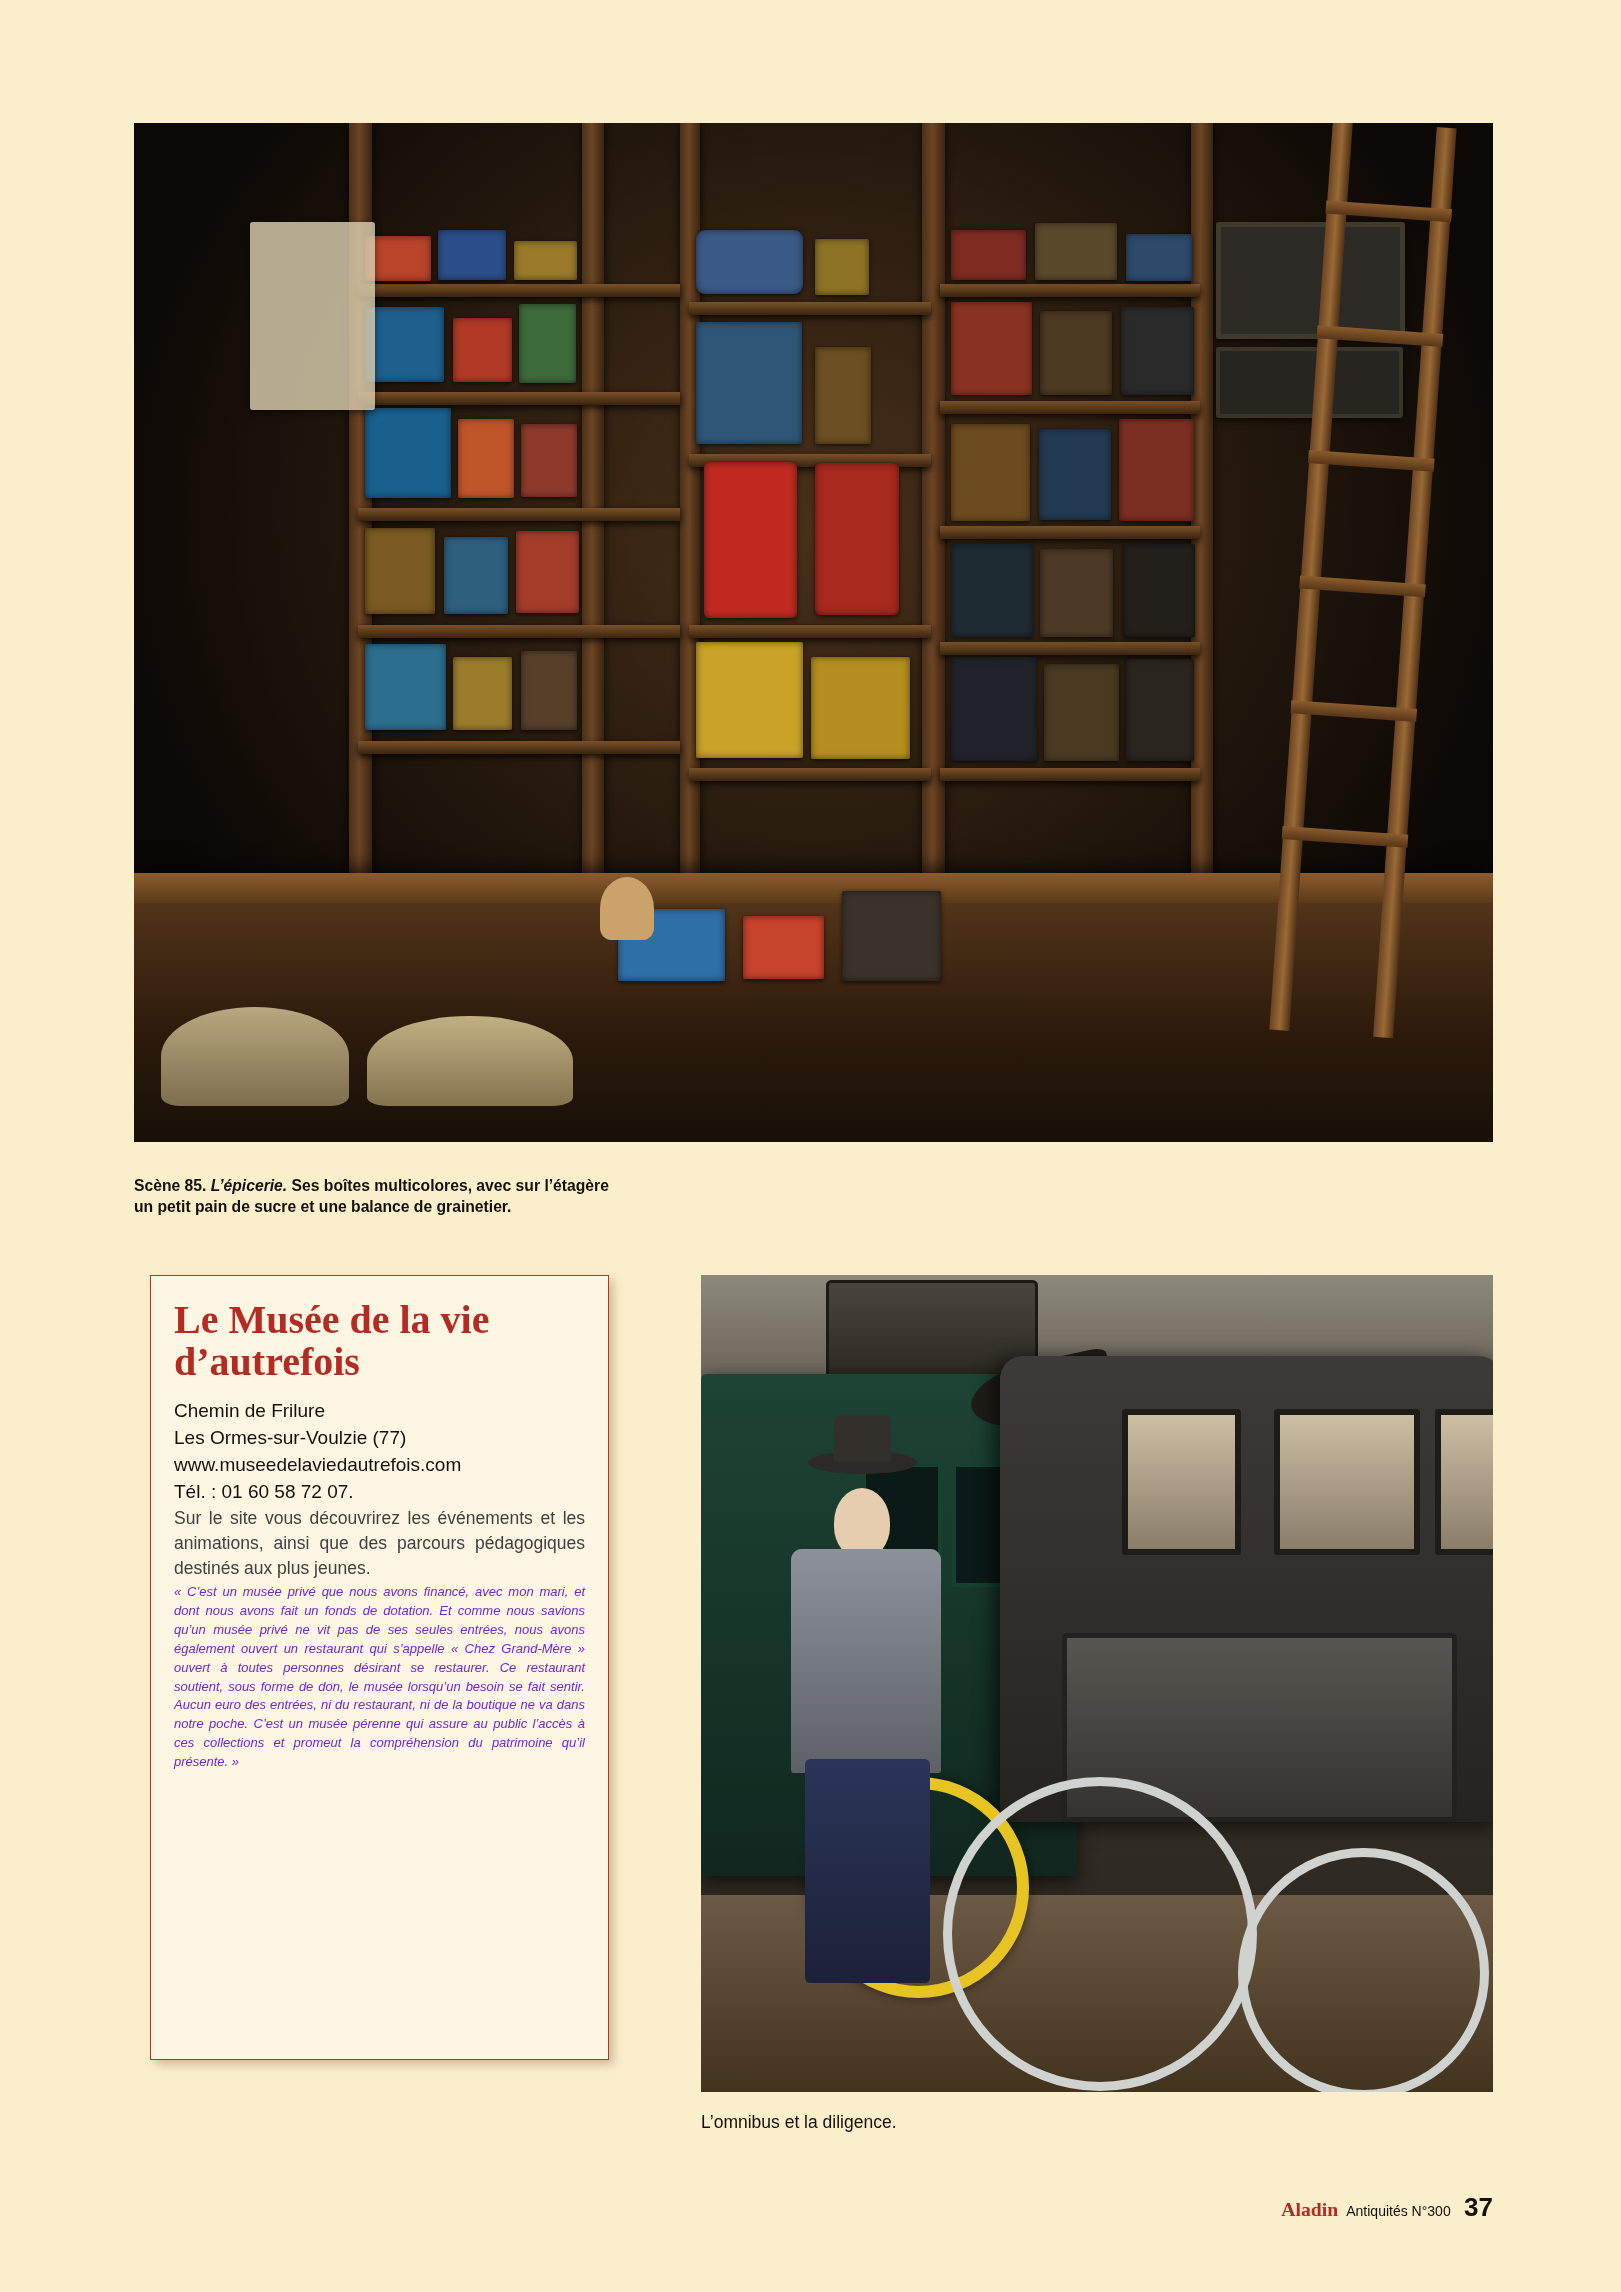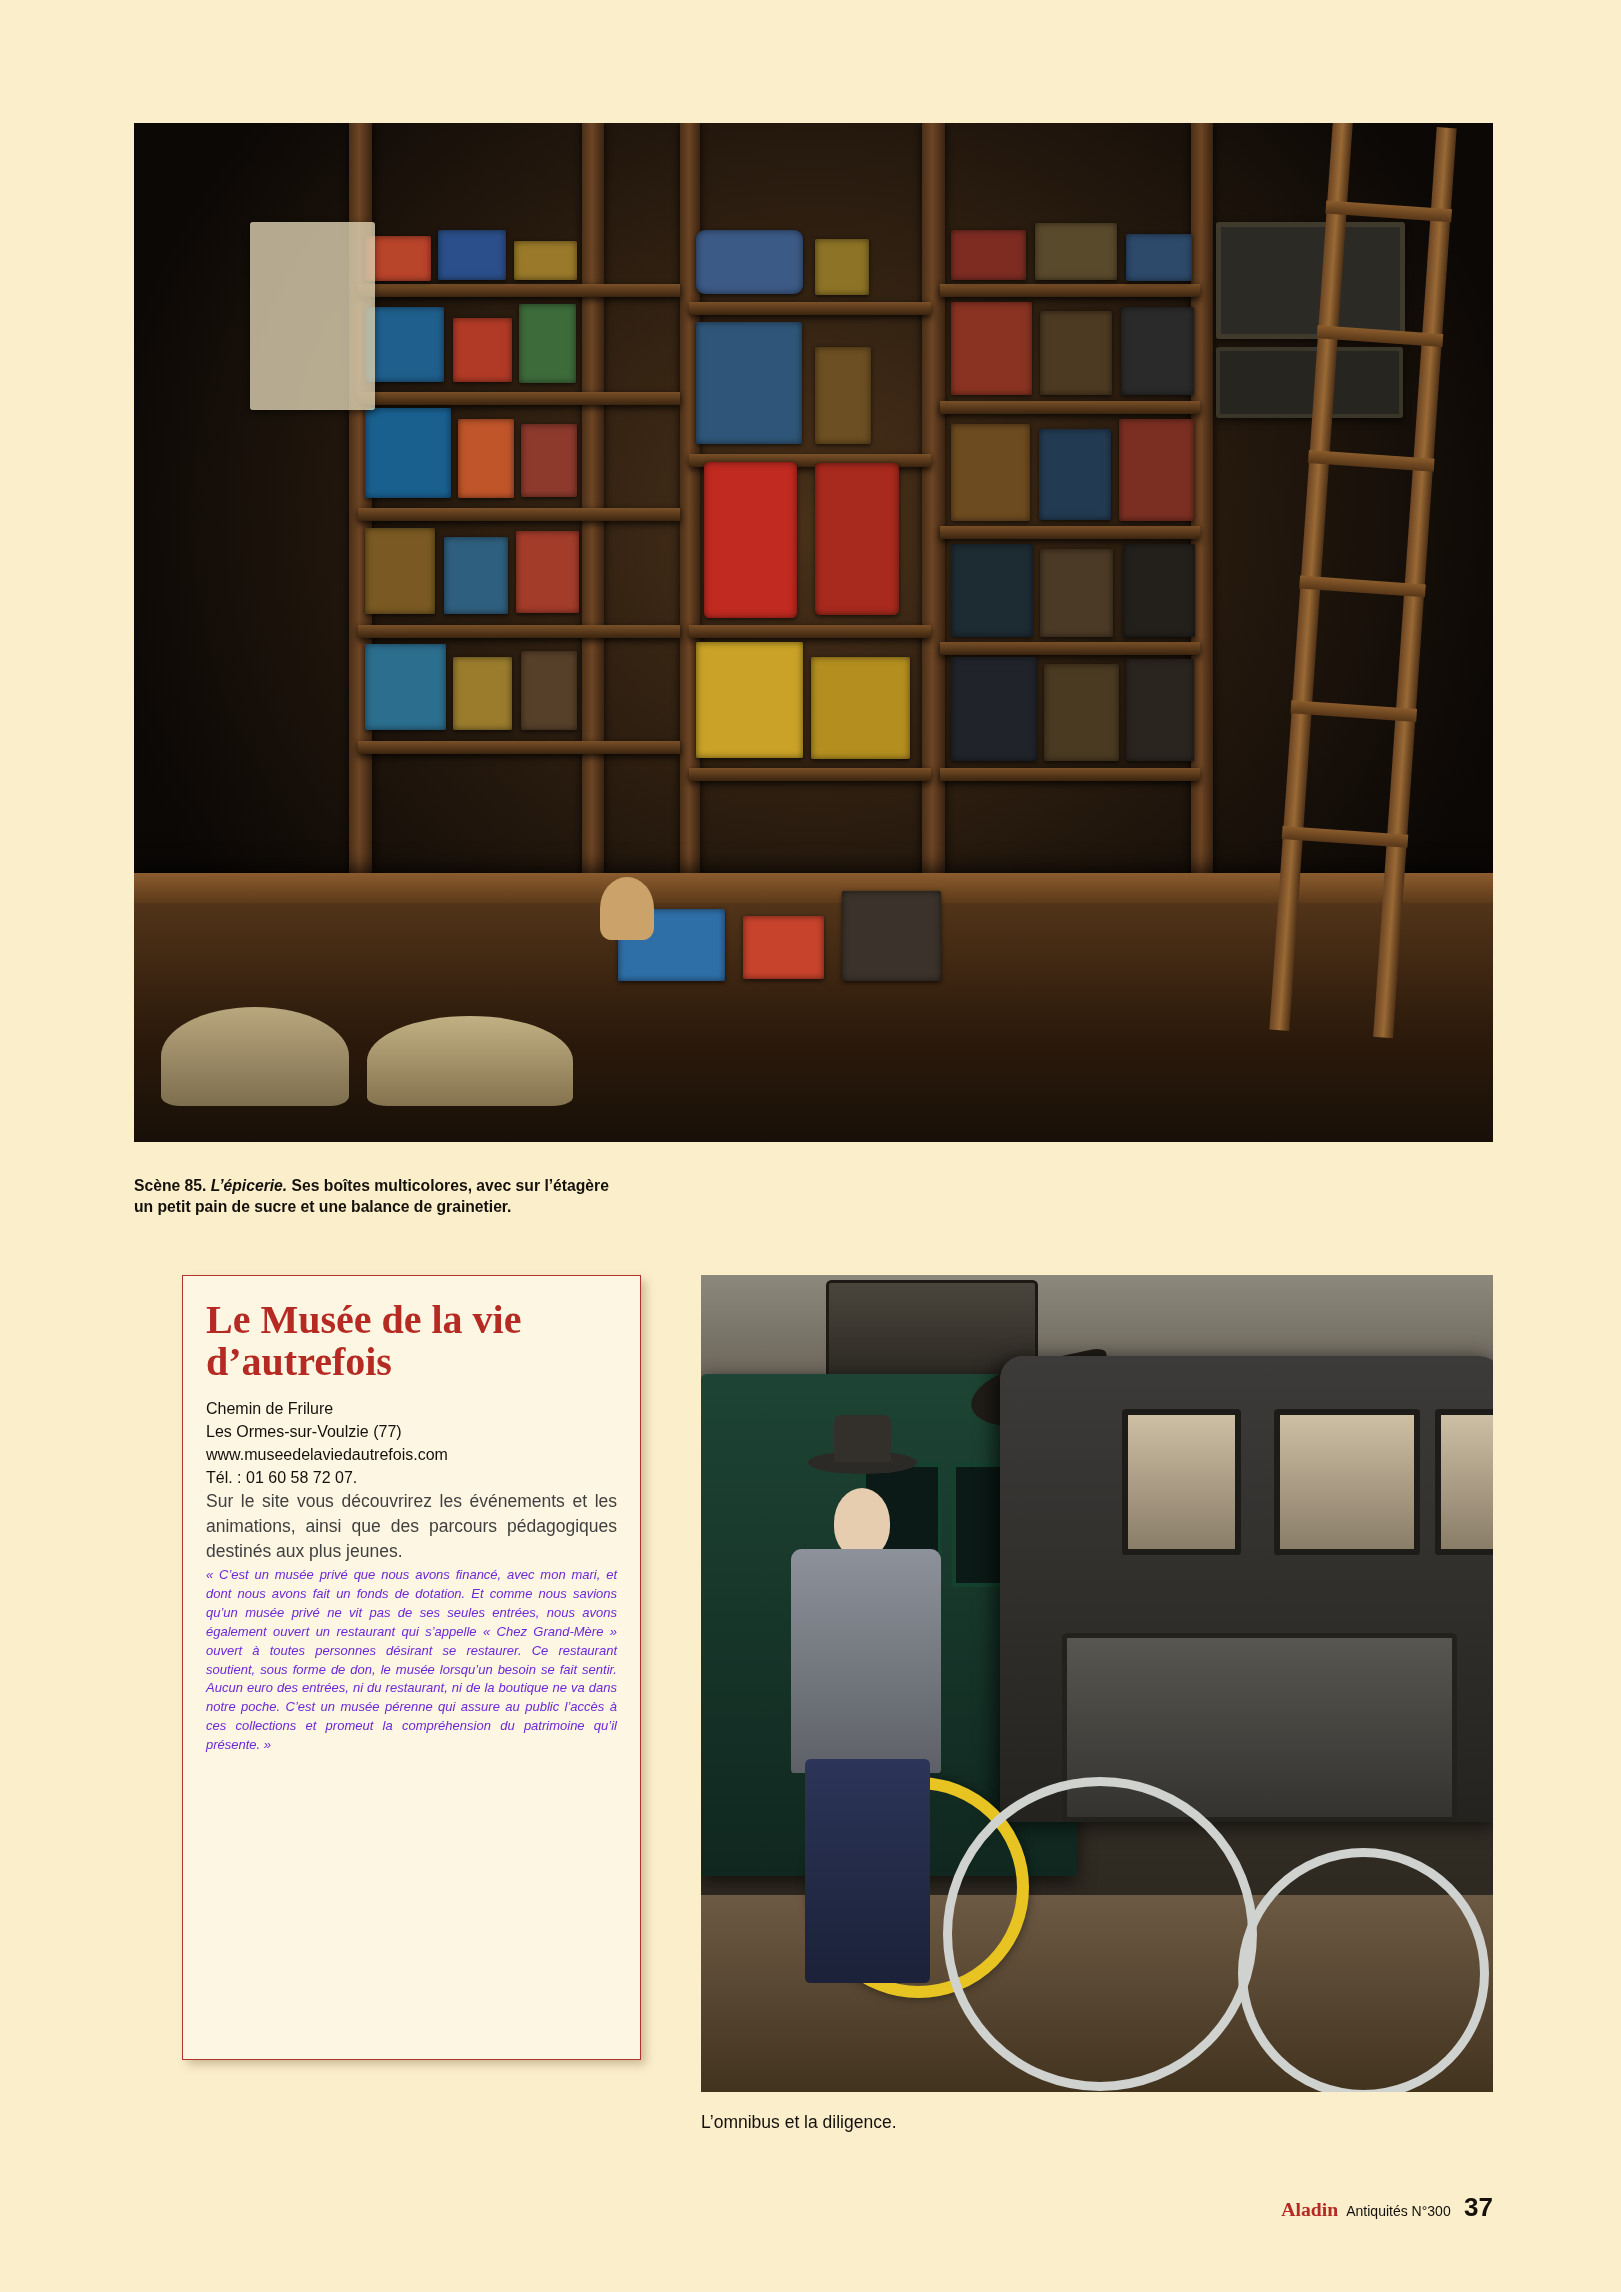--- a/index.html
+++ b/index.html
@@ -117,32 +117,31 @@
     position: absolute;
     left: 150px;
     top: 1275px;
     width: 459px;
     height: 785px;
     background: #fdf6e3;
     border: 1.8px solid #b0342c;
     box-shadow: 5.4px 5.4px 9px rgba(120,90,50,.35);
     box-sizing: border-box;
     padding: 19.7px 23px 16px 23px;
-    margin-left: 32px;
   }
   .infobox h1 {
     font-family: "Liberation Serif", serif;
     color: #b52a22;
     font-size: 40px;
     line-height: 1.04;
     margin: 3.6px 0 16px 0;
     font-weight: bold;
   }
   .infobox .addr {
-    font-size: 16px;
+    font-size: 19px;
     line-height: 1.42;
     color: #14110d;
   }
   .infobox .intro {
     font-size: 17.5px;
     line-height: 1.42;
     color: #404040;
     text-align: justify;
   }
   .infobox .quote {

